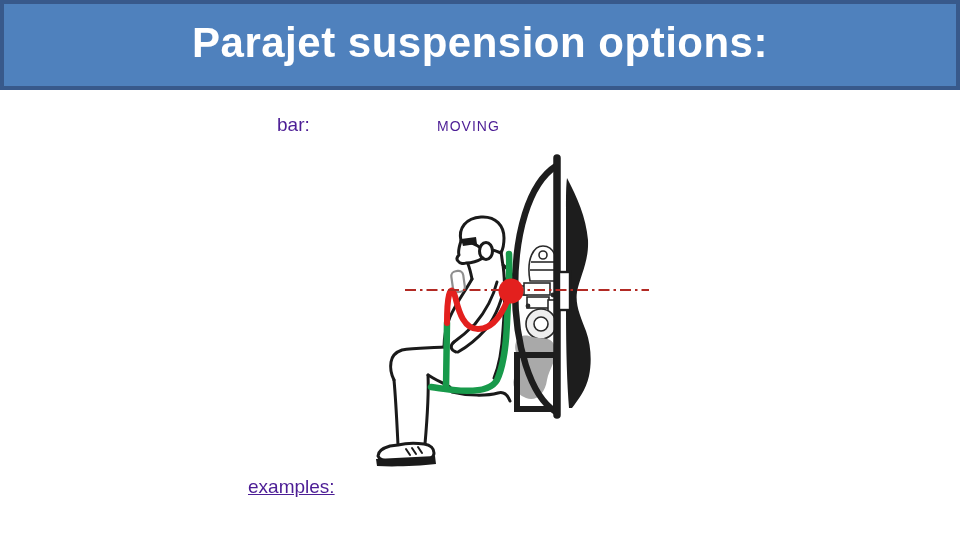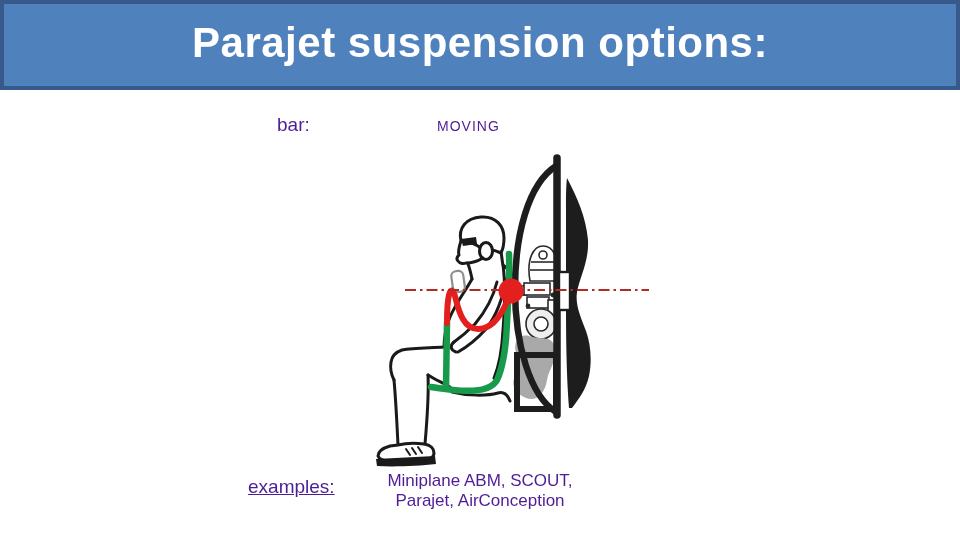--- a/index.html
+++ b/index.html
@@ -111,18 +111,14 @@
 
     <path stroke="var(--strap-red,#e3201e)" stroke-width="6" fill="none" stroke-linecap="round" d="M511 291 C503 315 492 329 478 329 C464 329 459 312 456 300
              C454 291 451 287 449 295 C447 303 447 313 447 323"></path>
 
     <line x1="405" y1="290" x2="649" y2="290" stroke="var(--axis-red,#b22a24)" stroke-width="2.2" stroke-dasharray="11 4 2.5 4"></line>
 
     <circle cx="511" cy="291" r="12.5" fill="var(--strap-red,#e3201e)"></circle>
   </svg>
 
   <div class="lbl examples-label">examples:</div>
-  <div class="lbl examples-value">
-    <div>Miniplane ABM, SCOUT,</div>
-    <div>Parajet, AirConception</div>
-  </div>
 
 </div>
 
 </body></html>

